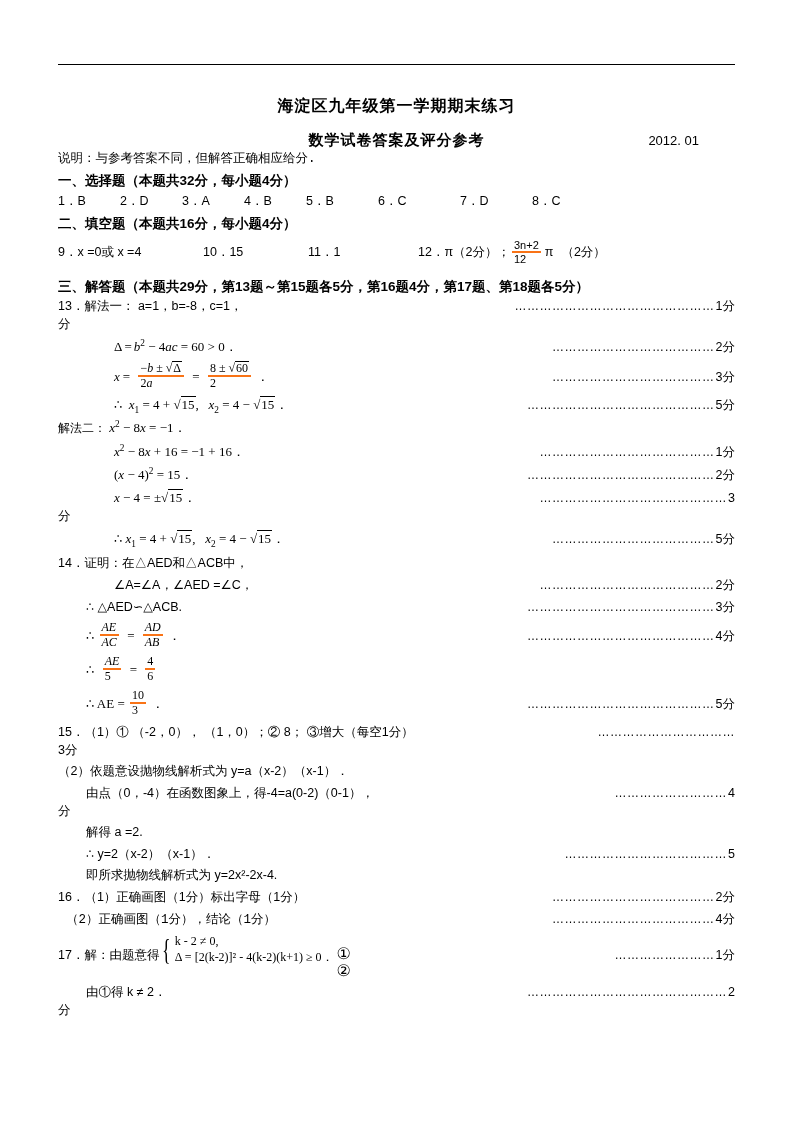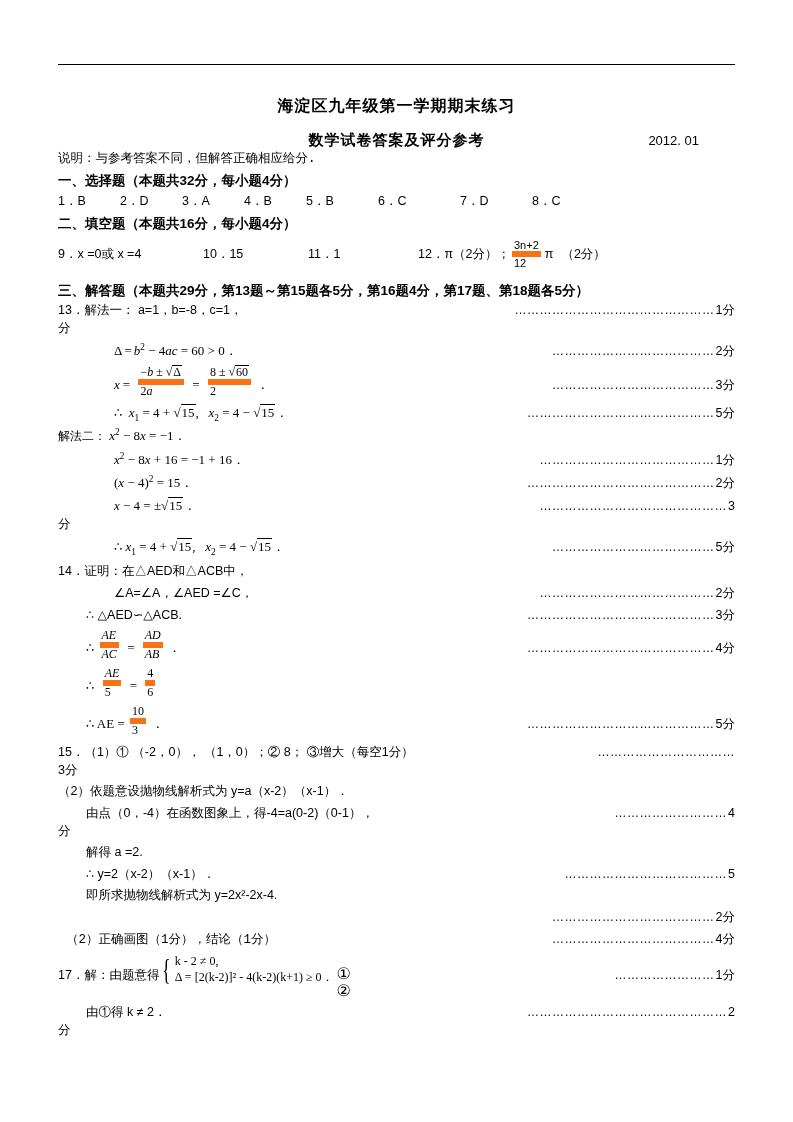--- a/index.html
+++ b/index.html
@@ -81,21 +81,21 @@
   i.v{font-family:"Liberation Serif",serif;font-style:italic;}
   .frac{
     display:inline-block;
     vertical-align:-0.55em;
     text-align:left;
     font-size:11px;
     line-height:1.12;
     margin:0 2px;
   }
   .frac .num{display:block;padding:0 2px;}
-  .frac .den{display:block;border-top:6px solid #f97316;padding:0 2px;}
+  .frac .den{display:block;border-top:2px solid #f97316;padding:0 2px;}
   .line{
     display:flex;
     align-items:baseline;
     font-size:12.5px;
     font-family:"Liberation Sans", sans-serif;
     margin-top:4px;
   }
   .math{
     font-family:"Liberation Serif", serif;
     font-size:13px;
@@ -380,20 +380,21 @@
       <span class="lead" style="font-family:'Liberation Sans',sans-serif;font-size:12.5px">∴ y=2（x-2）（x-1）．</span>
       <span class="dots">…………………………………</span>
       <span class="score">5</span>
     </div>
 
     <div class="line indent1">
       <span class="lead">即所求抛物线解析式为 y=2x²-2x-4.</span>
     </div>
 
     <div class="mathline">
+      <span class="lead" style="font-family:'Liberation Sans',sans-serif;font-size:12.5px">16．（1）正确画图（1分）标出字母（1分）</span>
       <span class="dots">…………………………………</span>
       <span class="score">2分</span>
     </div>
 
     <div class="mathline">
       <span class="lead" style="font-family:Liberation Mono, monospace;font-size:12.5px;padding-left:8px">（2）正确画图（1分），结论（1分）</span>
       <span class="dots">…………………………………</span>
       <span class="score">4分</span>
     </div>
 

